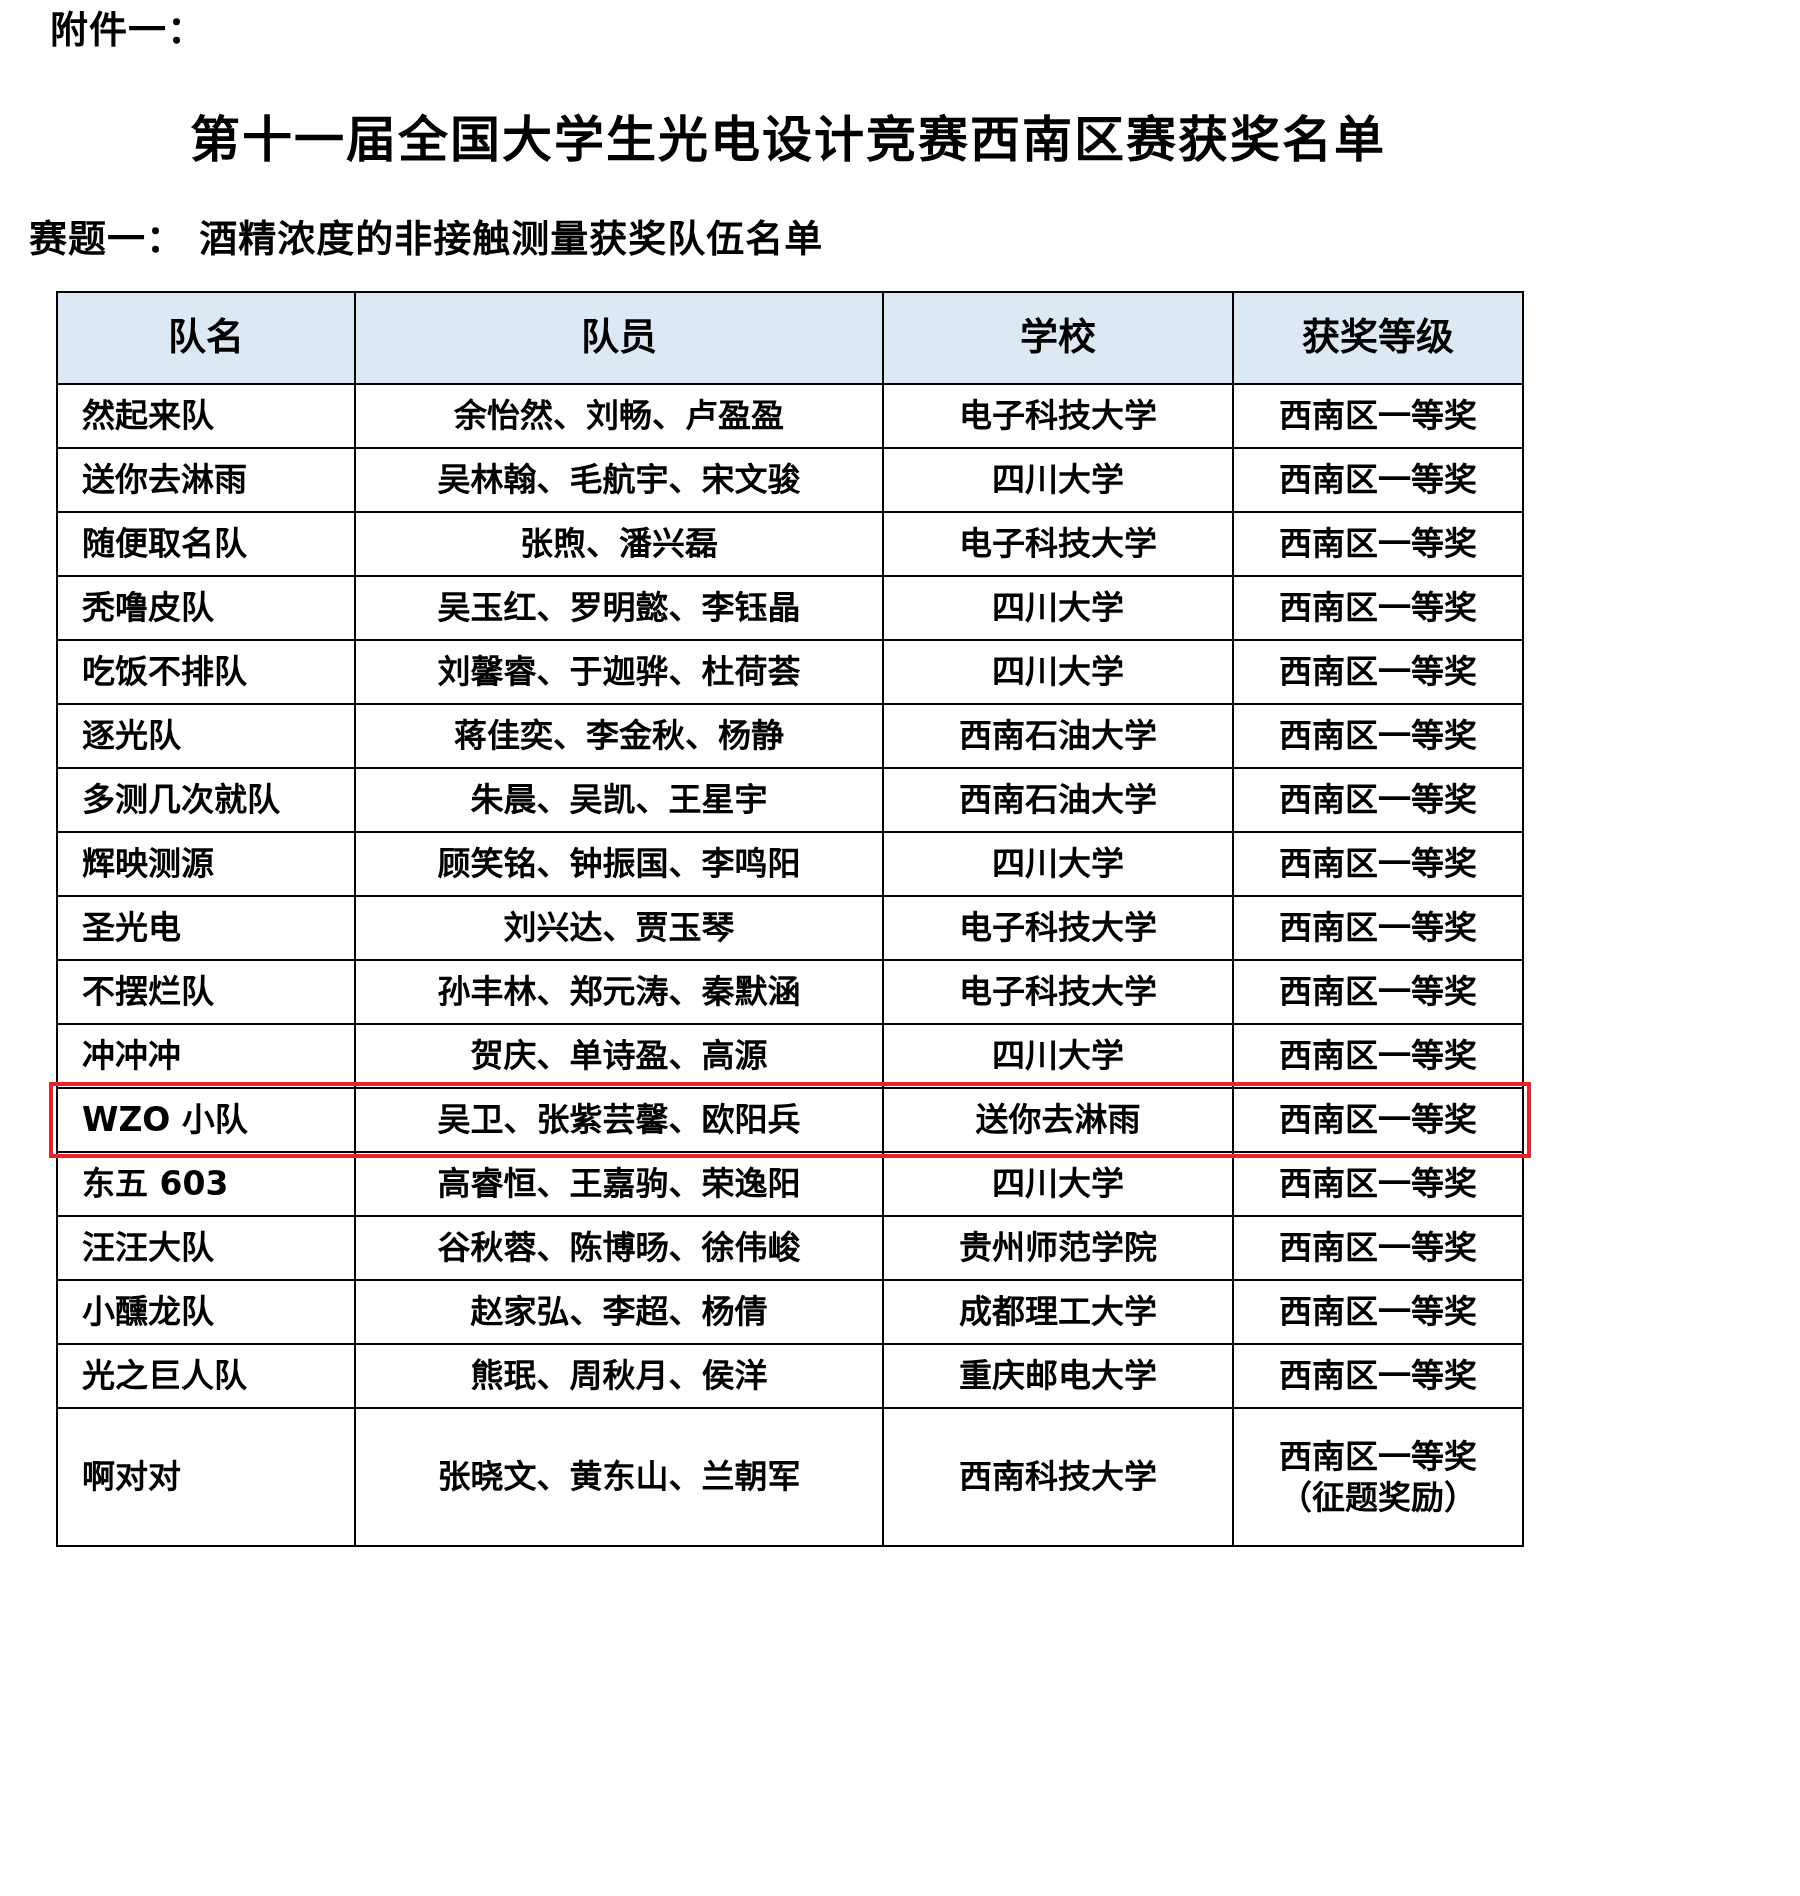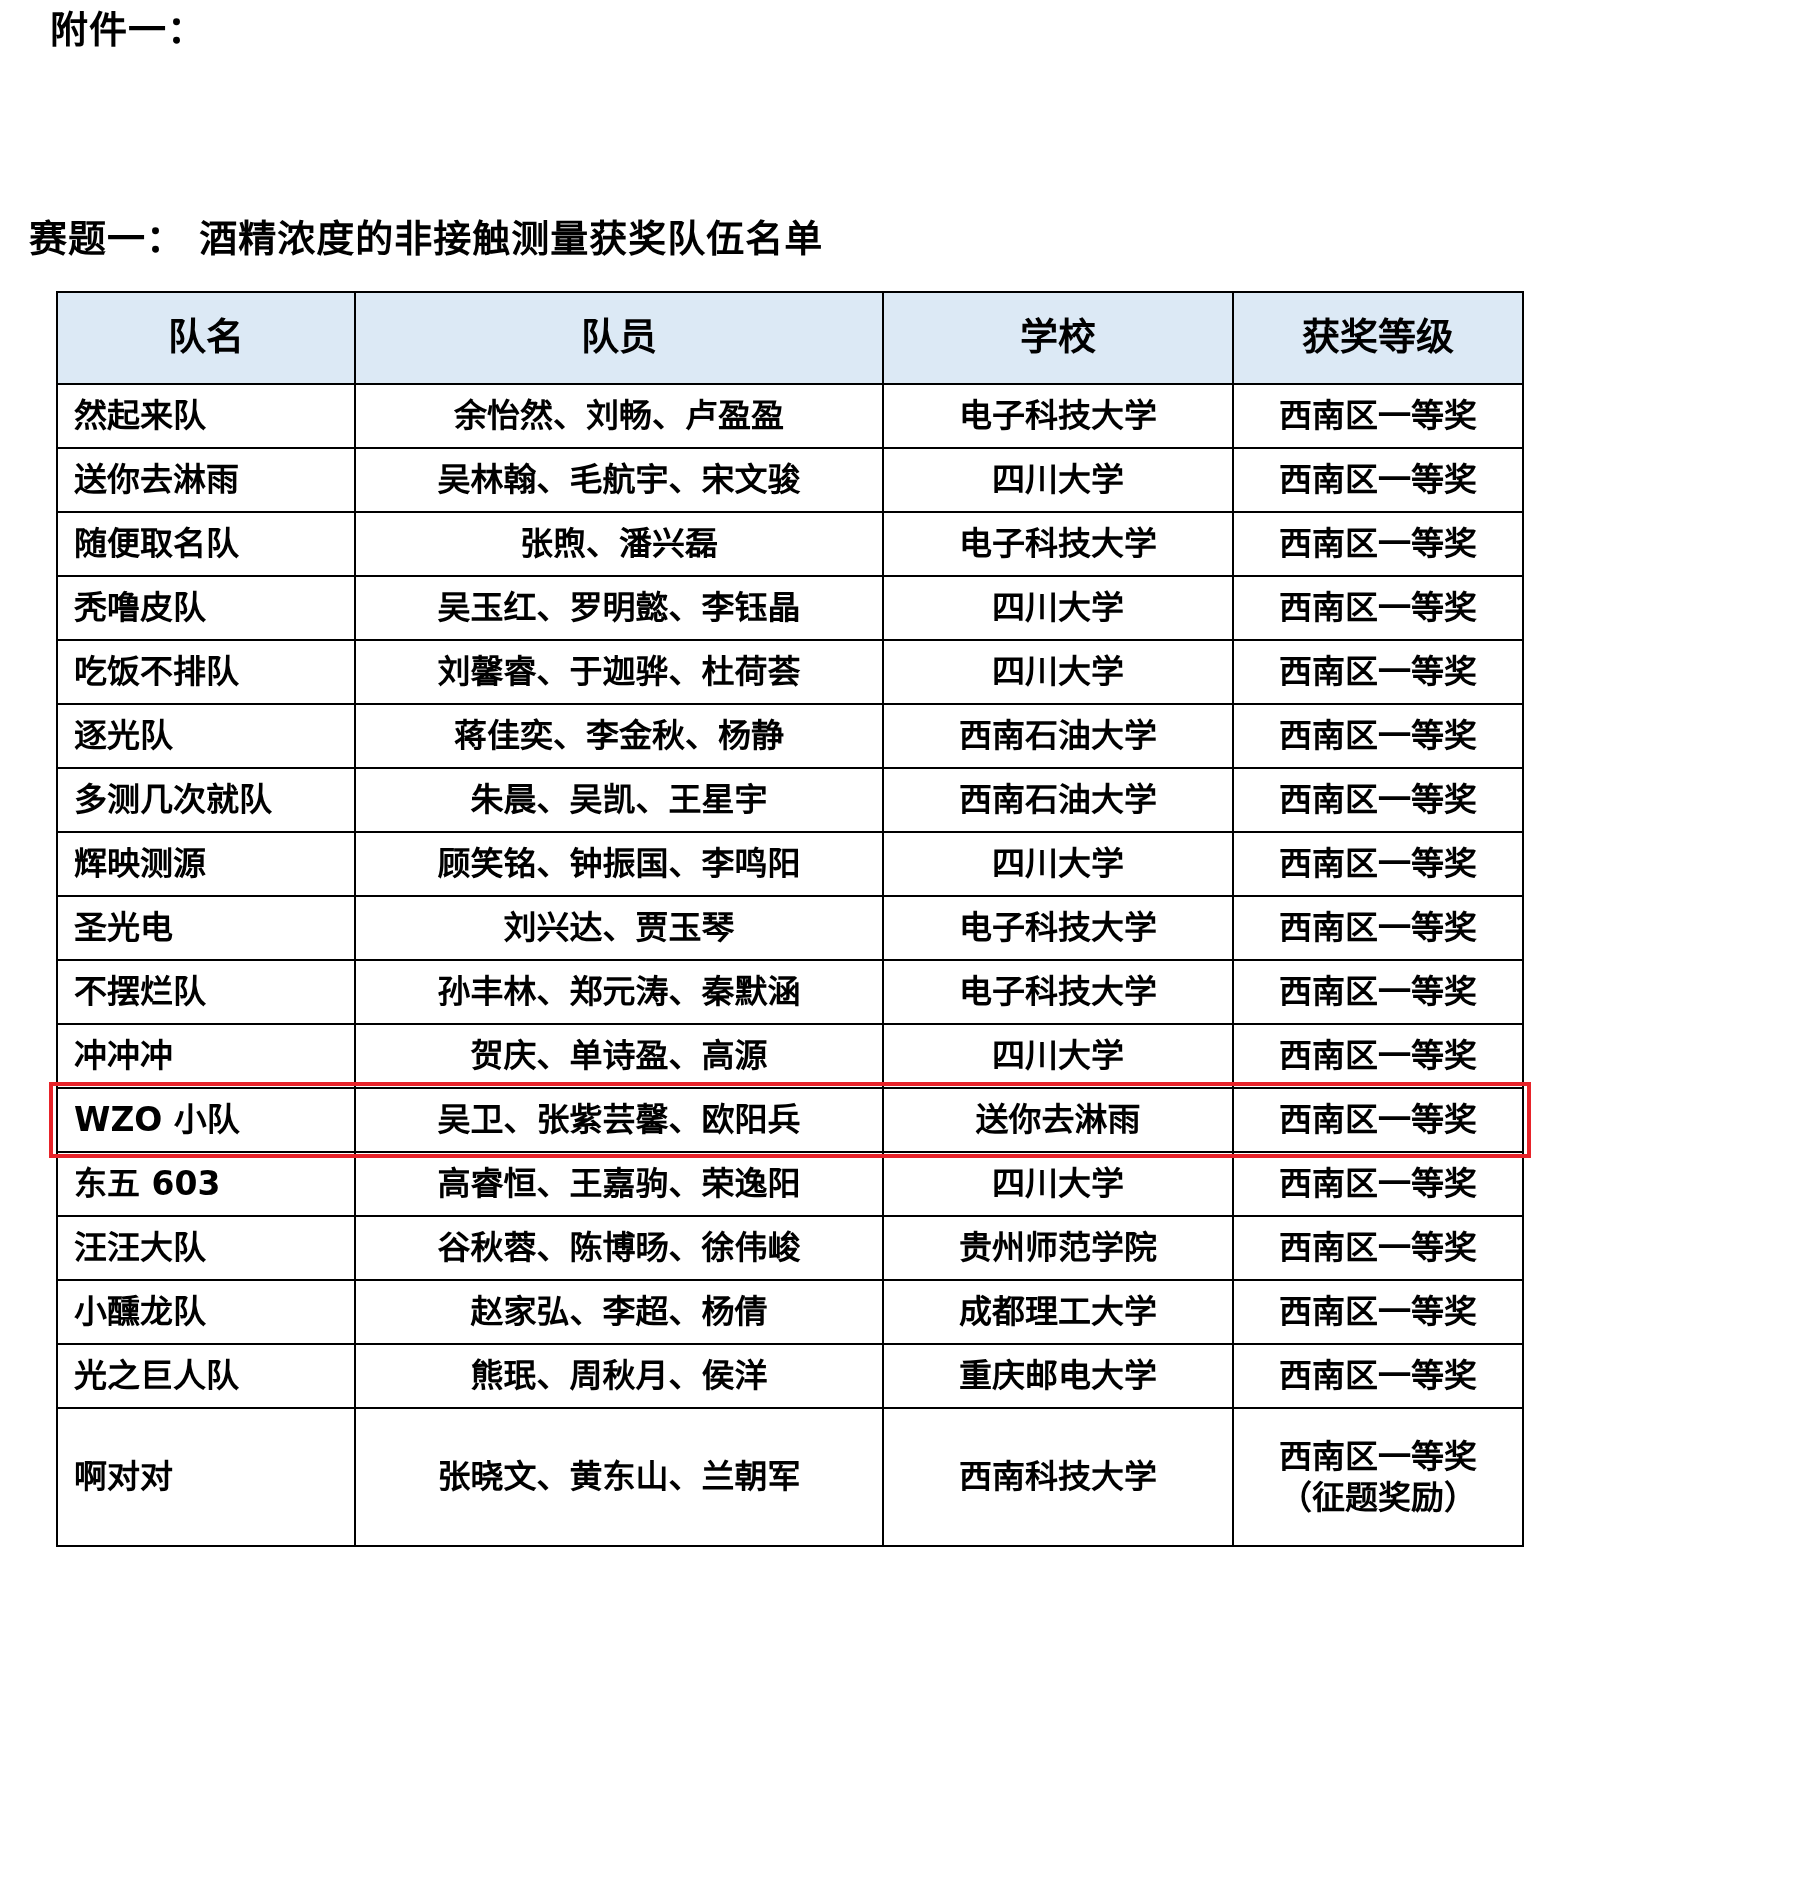--- a/index.html
+++ b/index.html
@@ -79,21 +79,21 @@
     white-space: nowrap;
     overflow: hidden;
   }
   table.award-table thead th {
     background: #dce9f5;
     height: 92px;
     font-size: 38px;
   }
   table.award-table td.col-team {
     text-align: left;
-    padding-left: 16px;
+    padding-left: 24px;
   }
   col.c1 { width: 298px; }
   col.c2 { width: 528px; }
   col.c3 { width: 350px; }
   col.c4 { width: 290px; }
 
   tr.highlight td {
     position: relative;
   }
   .hl-box {
@@ -114,20 +114,21 @@
     height: 138px;
   }
 </style>
 </head>
 <body>
 
 <div class="page">
 
   <div class="attachment-label">附件一：</div>
 
+  <div class="doc-title">第十一届全国大学生光电设计竞赛西南区赛获奖名单</div>
 
   <div class="doc-subtitle">赛题一： 酒精浓度的非接触测量获奖队伍名单</div>
 
   <div class="table-wrap">
     <table class="award-table">
       <colgroup>
         <col class="c1">
           <col class="c2">
           <col class="c3">
           <col class="c4">

